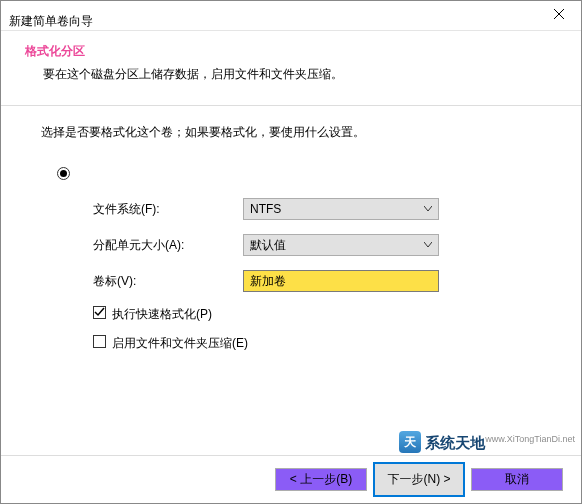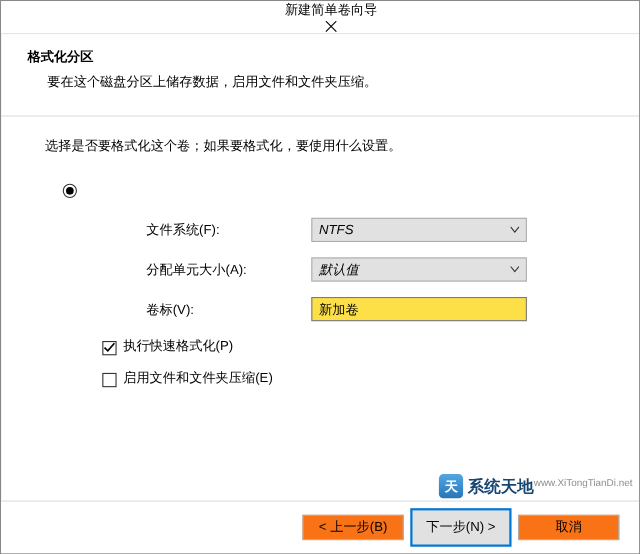--- a/index.html
+++ b/index.html
@@ -9,83 +9,82 @@
     font-size: 12px;
     background: #fff;
     width: 582px;
     height: 504px;
     overflow: hidden;
     position: relative;
     border: 1px solid #888;
   }
   .titlebar {
     display: flex;
-    align-items: center;
+    align-items: flex-end;
     height: 30px;
-    padding-left: 20px;
+    padding-left: 8px;
     background: #fff;
     border-bottom: 1px solid #e5e5e5;
-    flex-direction: column;
   }
   .titlebar .title { flex: 1; color: #000; }
   .titlebar .close {
     width: 45px; height: 30px;
     display: flex; align-items: center; justify-content: center;
     cursor: pointer;
   }
   .titlebar .close svg { width: 10px; height: 10px; }
   .header {
     padding: 12px 24px 8px 24px;
   }
-  .header .h-title { font-weight: bold; color: #000000; margin-bottom: 6px; }
+  .header .h-title { font-weight: bold; color: #ec4899; margin-bottom: 6px; }
   .header .h-desc { color: #000; padding-left: 18px; }
   .sep { border-top: 1px solid #ddd; margin-top: 14px; }
   .content {
     padding: 18px 40px 0 40px;
     color: #000;
   }
   .instruct { margin-bottom: 26px; }
   .radio-row { display: flex; align-items: center; margin-bottom: 18px; padding-left: 16px; }
   .radio-circle {
     width: 13px; height: 13px; border: 1px solid #333; border-radius: 50%;
     margin-right: 6px; display: inline-flex; align-items: center; justify-content: center;
     background:#fff;
   }
   .radio-dot { width: 7px; height: 7px; background: #000; border-radius: 50%; }
   .form-area { padding-left: 52px; }
   .form-row { display: flex; align-items: center; margin-bottom: 14px; }
-  .form-row .lbl { width: 150px; margin-left: 40px; }
+  .form-row .lbl { width: 150px; }
   .select {
     width: 196px; height: 22px; border: 1px solid #adadad;
     background: #e1e1e1; display: flex; align-items: center; padding: 0 6px;
-    position: relative; cursor: pointer; font-style: italic;
+    position: relative; cursor: pointer;
   }
   .select .arrow {
     position: absolute; right: 6px; top: 50%; transform: translateY(-50%);
   }
   .select .arrow svg { width: 8px; height: 6px; display:block; }
   .textinput {
     width: 196px; height: 22px; border: 1px solid #7a7a7a;
     background: #fde047; padding: 0 6px; display: flex; align-items: center;
   }
-  .check-row { display: flex; align-items: flex-end; margin-bottom: 12px; }
+  .check-row { display: flex; align-items: flex-start; margin-bottom: 12px; }
   .checkbox {
     width: 13px; height: 13px; border: 1px solid #333; margin-right: 6px;
     display: inline-flex; align-items: center; justify-content: center; background:#fff;
   }
   .checkbox svg { width: 11px; height: 11px; display:block; }
   .footer {
     position: absolute; left: 0; right: 0; bottom: 0;
     border-top: 1px solid #ddd; height: 48px;
     display: flex; align-items: center; justify-content: flex-end;
     padding-right: 18px; gap: 6px; background:#fff;
   }
   .btn {
     min-width: 92px; height: 23px; border: 1px solid #adadad;
-    background: #f97316; display: inline-flex; align-items: center; justify-content: center;
+    background: #8b5cf6; display: inline-flex; align-items: center; justify-content: center;
     padding: 0 10px; cursor: pointer; user-select: none;
   }
   .btn.primary { border: 2px solid #0078d7; background:#e1e1e1; height:35px; }
   .watermark {
     position: absolute; right: 6px; bottom: 50px;
     display: flex; align-items: center; gap: 4px; opacity: 0.95;
     font-size: 14px; color:#1b4f8a;
   }
   .watermark .logo {
     width: 22px; height: 22px; border-radius: 4px;

